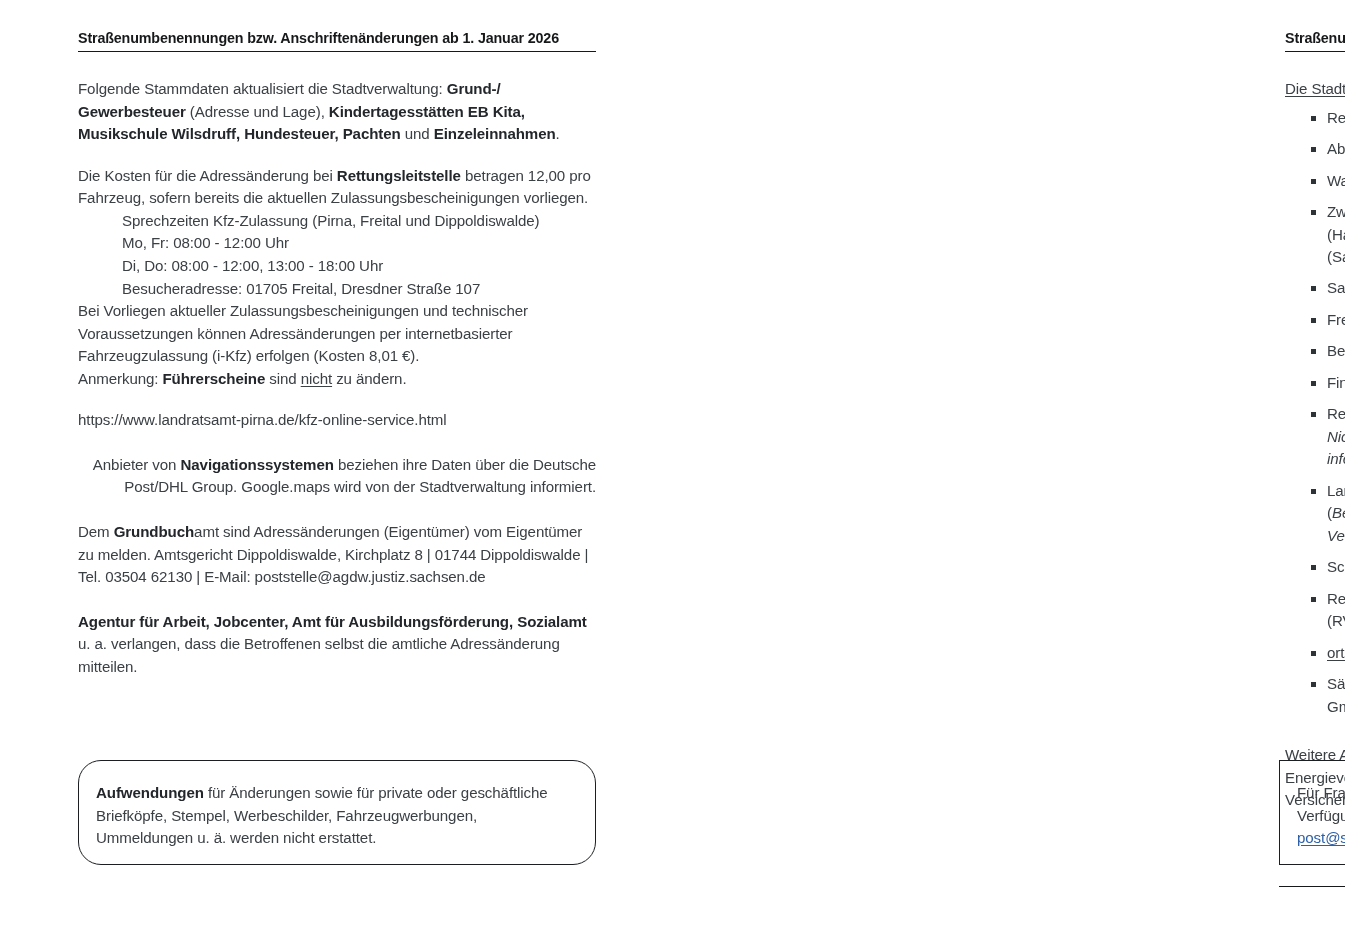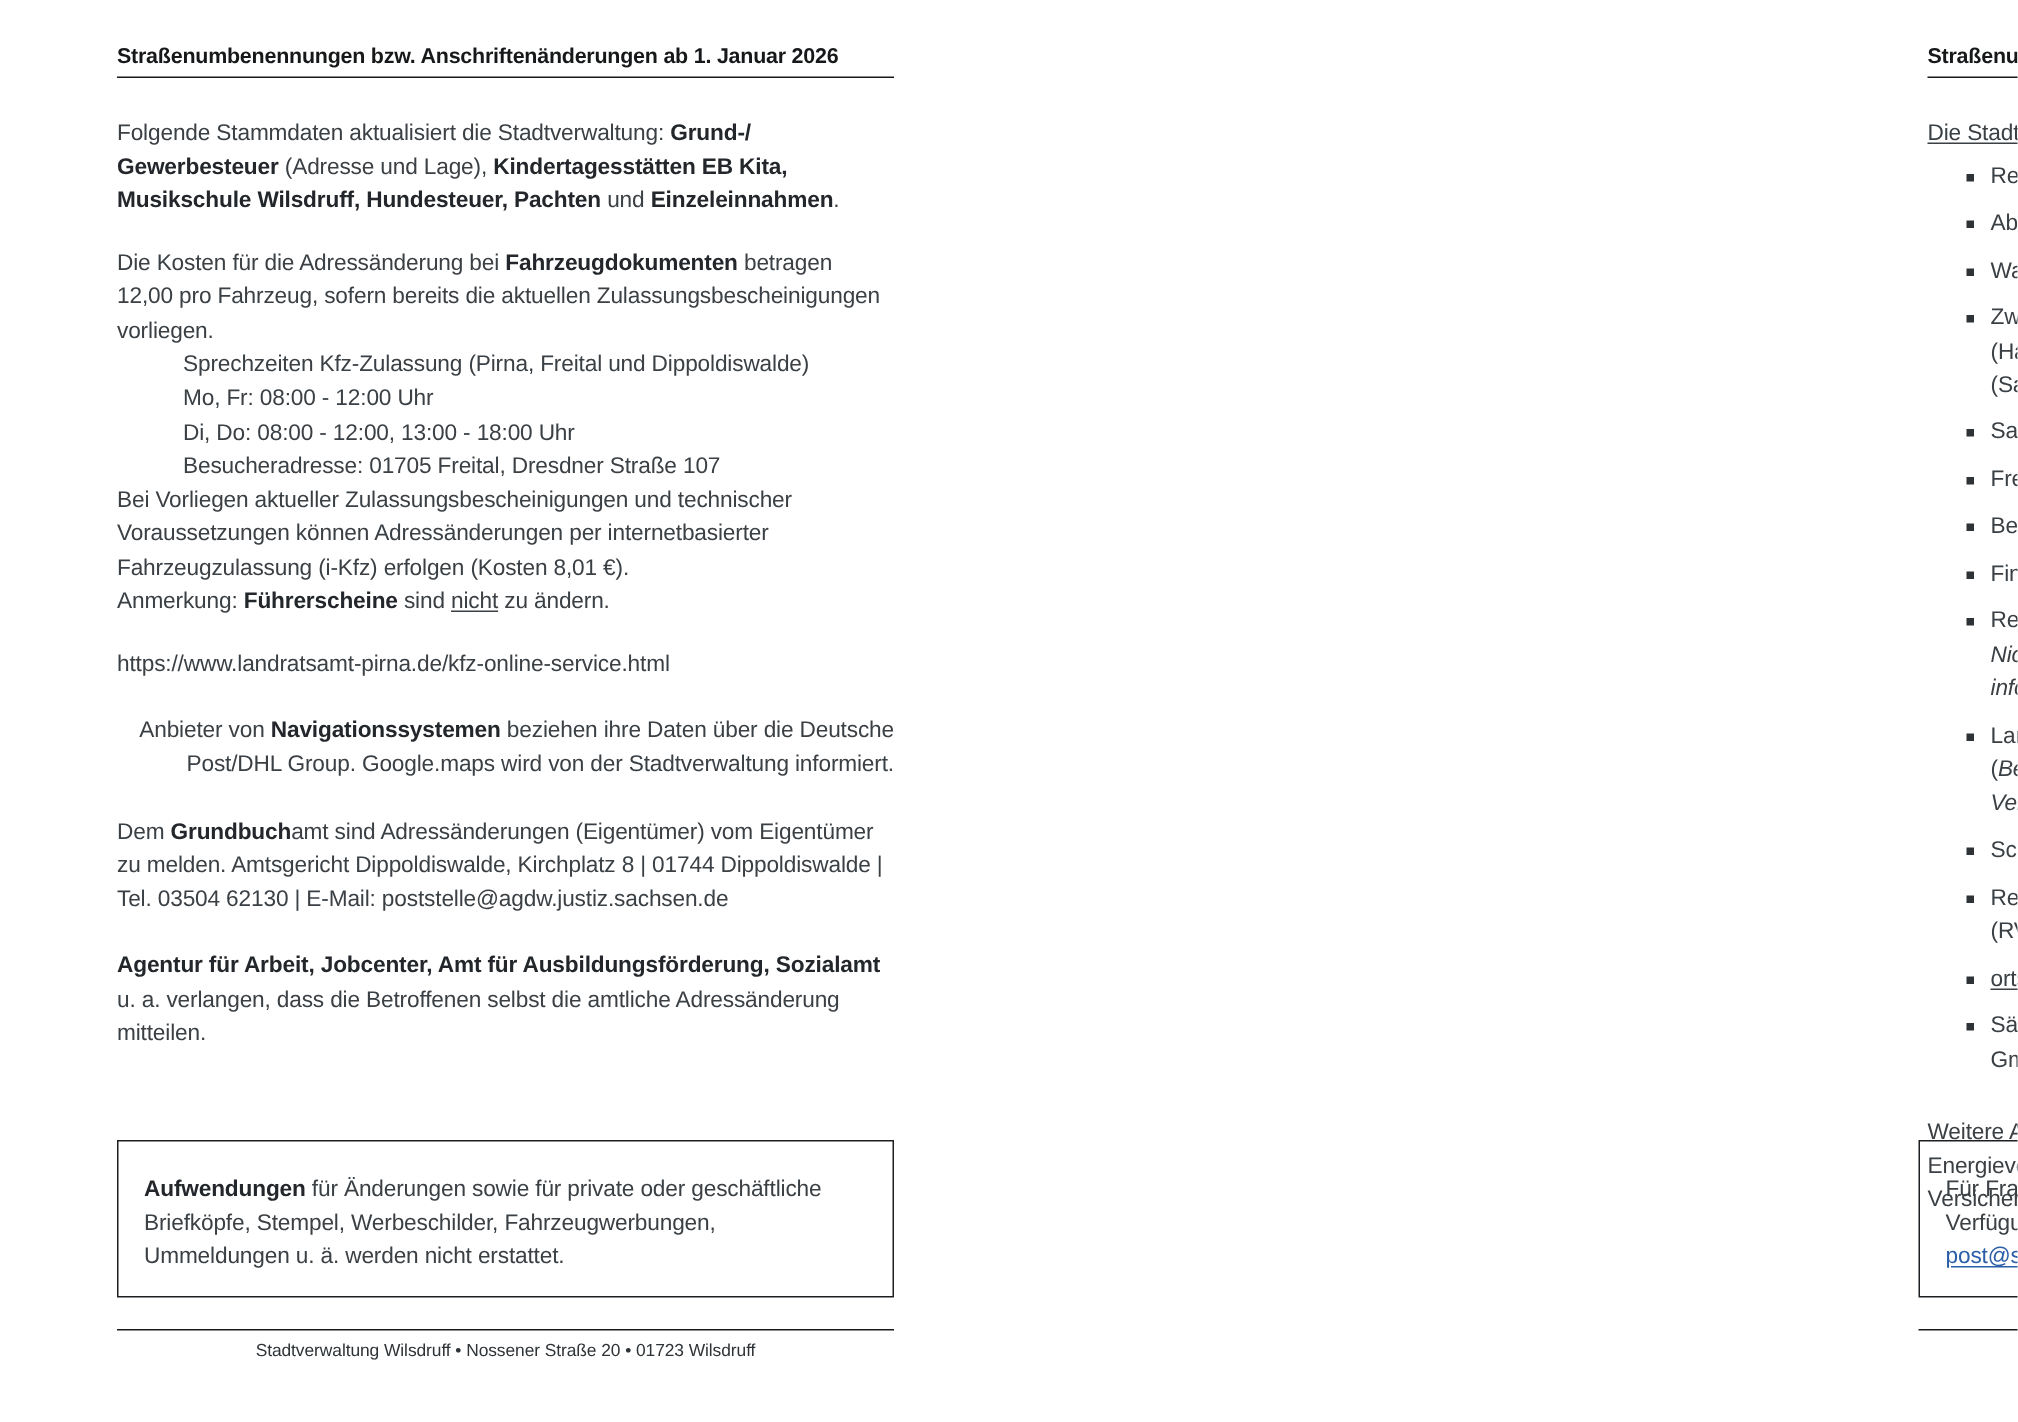--- a/index.html
+++ b/index.html
@@ -119,21 +119,21 @@
     padding: 21px 17px 20px 17px;
   }
   .callout p {
     margin: 0;
     font-size: 15.1px;
     line-height: 1.495;
     color: #3b4045;
     letter-spacing: -0.1px;
   }
 
-  .left-callout  { position: absolute; left: 78px;  top: 760px; width: 518px; height: 105px; }
+  .left-callout  { position: absolute; left: 78px;  top: 760px; width: 518px; height: 105px; border-radius: 23px; }
   .right-callout { position: absolute; left: 746px; top: 760px; width: 528px; height: 105px; }
 
   
   .footer {
     position: absolute;
     border-top: 1.5px solid #16181a;
     padding-top: 7px;
     text-align: center;
     font-size: 11.6px;
     color: #2e3337;
@@ -147,21 +147,21 @@
 
 <div class="spread">
 
   <div class="page page-left">
     <div class="col">
 
       <h1 class="doc-heading">Straßenumbenennungen bzw. Anschriftenänderungen ab 1. Januar 2026</h1>
 
       <p class="para"><span>Folgende Stammdaten aktualisiert die Stadtverwaltung: </span><span class="b">Grund-/ Gewerbesteuer</span><span> (Adresse und Lage), </span><span class="b">Kindertagesstätten EB Kita, Musikschule Wilsdruff, Hundesteuer, Pachten</span><span> und </span><span class="b">Einzeleinnahmen</span><span>.</span></p>
 
-      <p class="para nogap"><span>Die Kosten für die Adressänderung bei </span><span class="b">Fahrzeugdokumenten</span><span> betragen 12,00 pro Fahrzeug, sofern bereits die aktuellen Zulassungsbescheinigungen vorliegen.</span></p>
+      <p class="para nogap"><span>Die Kosten für die Adressänderung bei </span><span class="b">Rettungsleitstelle</span><span> betragen 12,00 pro Fahrzeug, sofern bereits die aktuellen Zulassungsbescheinigungen vorliegen.</span></p>
 
       <div class="indent-block">
         <div>Sprechzeiten Kfz-Zulassung (Pirna, Freital und Dippoldiswalde)</div>
         <div>Mo, Fr: 08:00 - 12:00 Uhr</div>
         <div>Di, Do: 08:00 - 12:00, 13:00 - 18:00 Uhr</div>
         <div>Besucheradresse: 01705 Freital, Dresdner Straße 107</div>
       </div>
 
       <p class="para nogap">Bei Vorliegen aktueller Zulassungsbescheinigungen und technischer Voraussetzungen können Adressänderungen per internetbasierter Fahrzeugzulassung (i-Kfz) erfolgen (Kosten 8,01 €).</p>
 
@@ -175,21 +175,20 @@
       <p class="para" style="margin-top:22px;"><span>Dem </span><span class="b">Grundbuch</span><span>amt sind Adressänderungen (Eigentümer) vom Eigentümer zu melden. Amtsgericht Dippoldiswalde, Kirchplatz 8 | 01744 Dippoldiswalde | Tel. 03504 62130 | E-Mail: poststelle@agdw.justiz.sachsen.de</span></p>
 
       <p class="para" style="margin-top:22px;"><span class="b">Agentur für Arbeit, Jobcenter, Amt für Ausbildungsförderung, Sozialamt</span><span> u. a. verlangen, dass die Betroffenen selbst die amtliche Adressänderung mitteilen.</span></p>
 
     </div>
 
     <div class="callout left-callout">
       <p><span class="b">Aufwendungen</span><span> für Änderungen sowie für private oder geschäftliche Briefköpfe, Stempel, Werbeschilder, Fahrzeugwerbungen, Ummeldungen u. ä. werden nicht erstattet.</span></p>
     </div>
 
-    <div class="footer footer-left">Stadtverwaltung Wilsdruff • Nossener Straße 20 • 01723 Wilsdruff</div>
   </div>
 
   <div class="page page-right">
     <div class="col">
 
       <h1 class="doc-heading">Straßenumbenennungen bzw. Anschriftenänderungen ab 1. Januar 2026</h1>
 
       <p class="para" style="margin-bottom:6px;"><span class="u">Die Stadtverwaltung informiert:</span></p>
 
       <ul class="sqlist">

